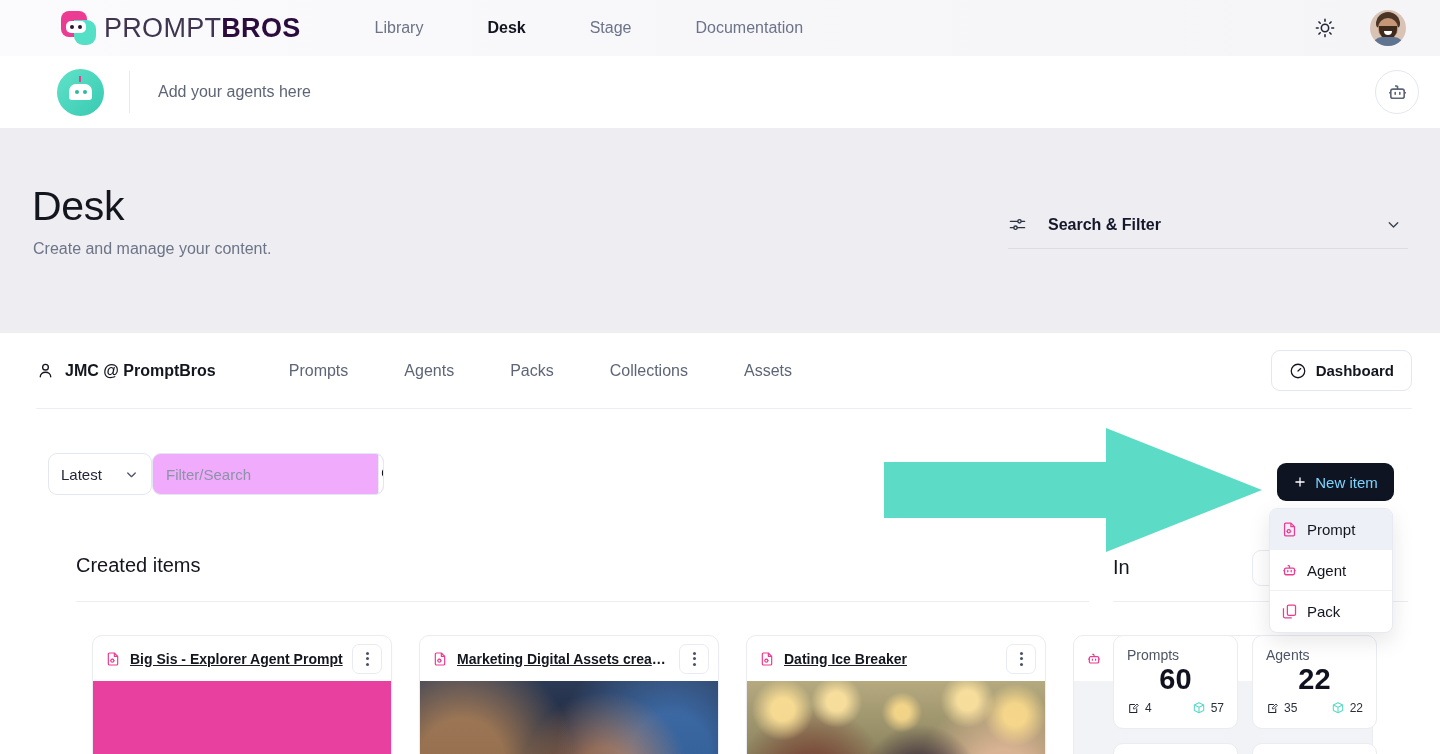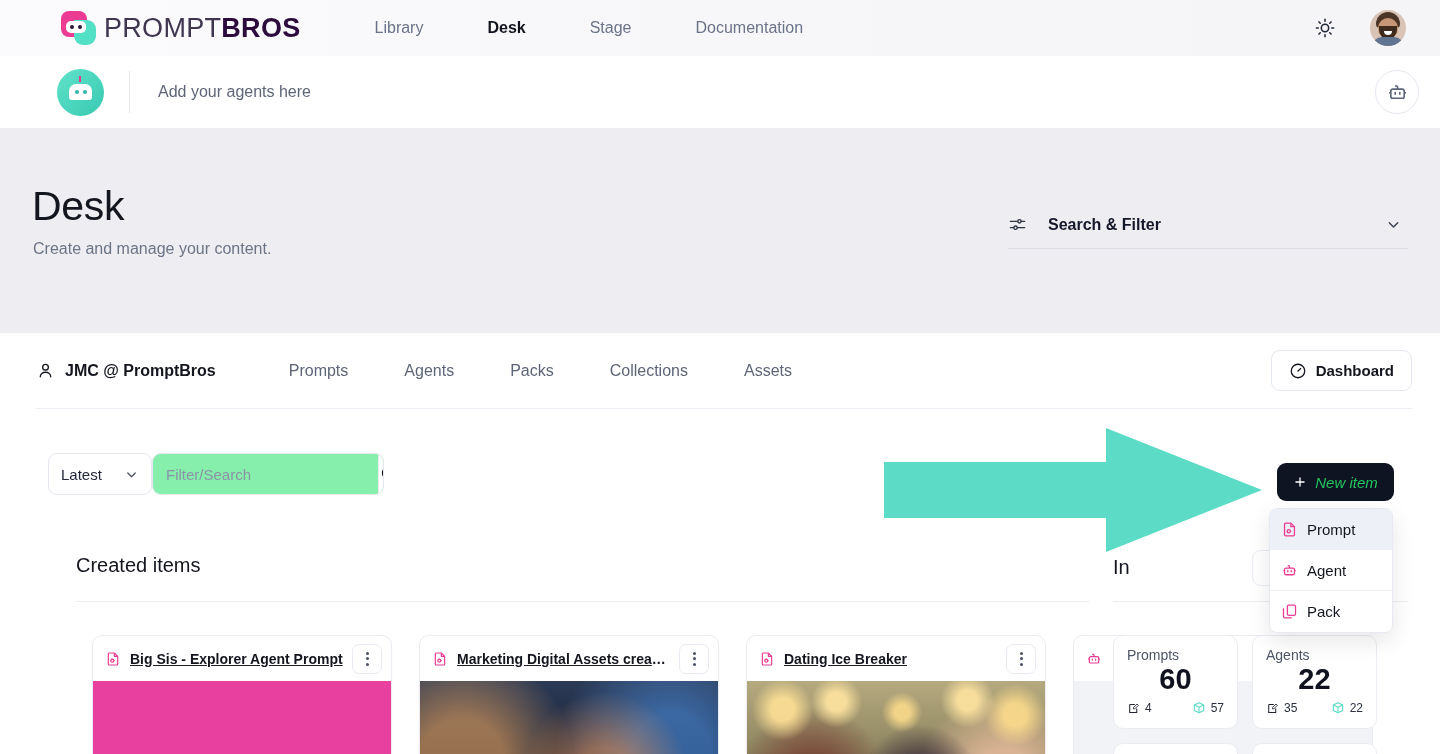--- a/index.html
+++ b/index.html
@@ -125,41 +125,41 @@
   
   .controls { position: absolute; left: 48px; top: 453px; display: flex; align-items: center; }
   .select {
     width: 104px; height: 42px; border: 1px solid #e3e7ef; border-radius: 9px;
     background: #fff; display: flex; align-items: center; padding: 0 12px;
     font-size: 15px; color: #23263a; cursor: pointer;
   }
   .select .chev { margin-left: auto; }
   .searchbox {
     width: 232px; height: 42px; border: 1px solid #e3e7ef; border-radius: 9px;
-    background: #86efac; display: flex; align-items: center; overflow: hidden;
+    background: #f0abfc; display: flex; align-items: center; overflow: hidden;
   }
   .searchbox input {
     flex: 1; border: 0; outline: 0; height: 100%; padding: 0 13px;
     font-size: 15px; font-family: inherit; color: #23263a; background: transparent;
   }
   .searchbox input::placeholder { color: #8b93a6; }
   .search-go {
     width: 43px; height: 100%; border-left: 1px solid #e9ecf2; background: #fff;
     display: flex; align-items: center; justify-content: center; cursor: pointer;
   }
 
   
   .arrow { position: absolute; left: 884px; top: 428px; width: 378px; height: 124px; }
 
   
   .newitem {
     position: absolute; left: 1277px; top: 463px; width: 117px; height: 38px;
-    background: #0f1423; color: #22c55e; border-radius: 9px; border: 0;
+    background: #0f1423; color: #7dd3fc; border-radius: 9px; border: 0;
     display: flex; align-items: center; justify-content: center; gap: 8px;
-    font-size: 15px; font-family: inherit; cursor: pointer; font-style: italic;
+    font-size: 15px; font-family: inherit; cursor: pointer;
   }
   .menu {
     position: absolute; left: 1269px; top: 508px; width: 124px;
     background: #fff; border: 1px solid #e7eaf1; border-radius: 8px;
     box-shadow: 0 8px 22px rgba(20,24,40,.10); overflow: hidden; z-index: 30;
   }
   .menu-item {
     height: 41px; display: flex; align-items: center; gap: 9px; padding: 0 11px;
     font-size: 15px; color: #14161f; cursor: pointer; border-bottom: 1px solid #eef0f5;
   }

